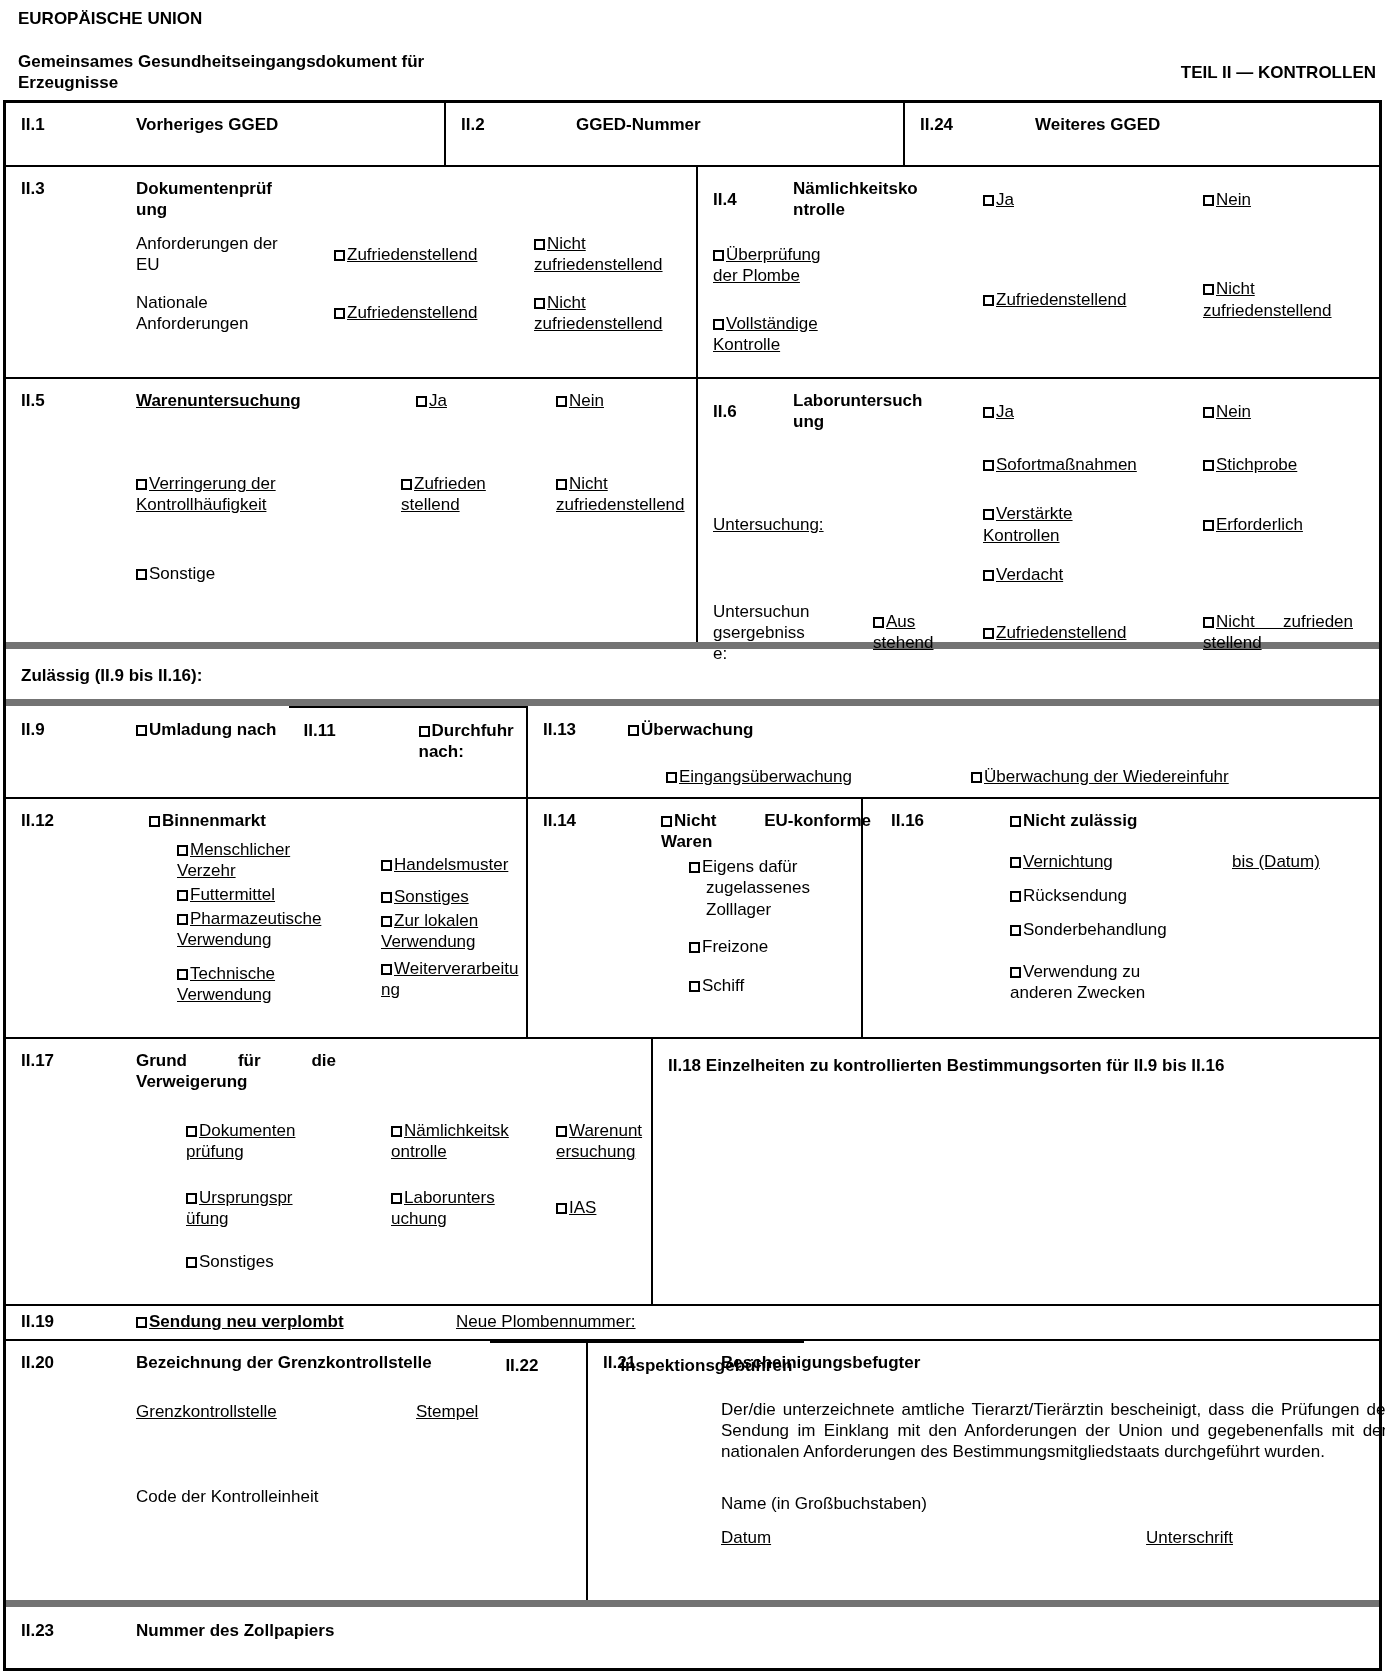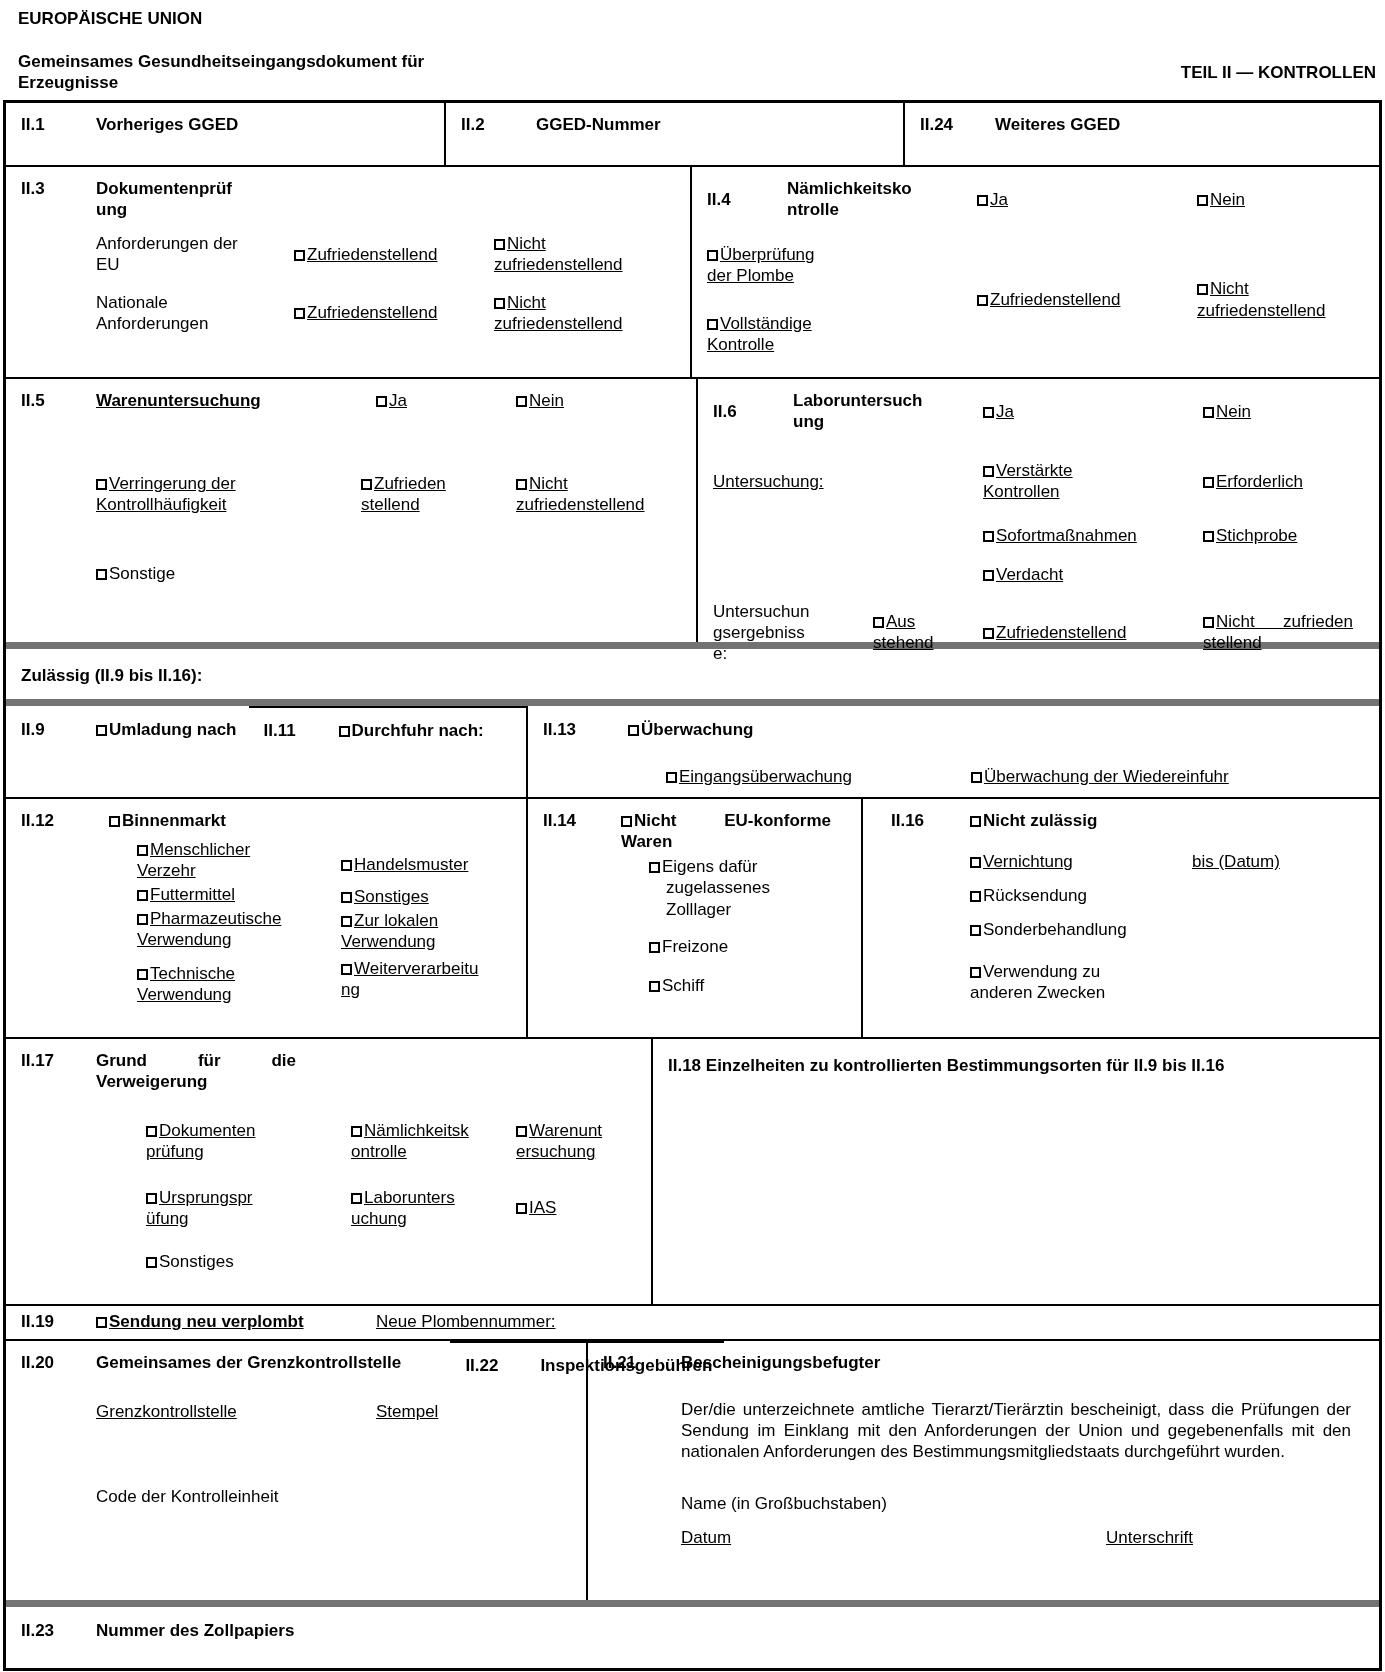--- a/index.html
+++ b/index.html
@@ -9,21 +9,21 @@
   .hdr{padding-left:15px;padding-right:6px;}
   .hdr-union{font-weight:bold;}
   .hdr-row{display:flex;justify-content:space-between;align-items:center;margin-top:22px;}
   .hdr-doc{font-weight:bold;width:470px;}
   .hdr-part{font-weight:bold;}
   .form{border:3px solid #000;margin-top:7px;}
   .row{display:flex;}
   .bt{border-top:2px solid #000;}
   .bt3{border-top:7px solid #737373;}
   .bl{border-left:2px solid #000;}
-  .cell{padding:11px 12px 6px 15px;}
+  .cell{padding:11px 12px 6px 15px;gap:40px;}
   .sec{display:flex;align-items:flex-start;}
   .num{font-weight:bold;width:75px;flex:none;}
   .grow{flex:1;min-width:0;}
   .frow{display:flex;align-items:center;}
   .ac{align-items:center;}
   .col{flex:none;text-decoration:underline;}
   .title{font-weight:bold;}
   .wba{word-break:break-all;}
   .just{text-align:justify;}
   .cb{display:block;}
@@ -145,36 +145,36 @@
         <div class="frow">
           <div class="num" style="width:80px">II.6</div>
           <div class="col title wba" style="width:190px"><span style="display:inline-block;width:135px">Laboruntersuchung</span></div>
           <div class="col" style="width:220px">
             <span class="cb"><span class="box"></span><span>Ja</span></span>
           </div>
           <div class="col">
             <span class="cb"><span class="box"></span><span>Nein</span></span>
           </div>
         </div>
+        <div class="frow" style="margin-top:22px">
+          <div class="col" style="width:270px"></div>
+          <div class="col" style="width:220px">
+            <span class="cb"><span class="box"></span><span>Sofortmaßnahmen</span></span>
+          </div>
+          <div class="col">
+            <span class="cb"><span class="box"></span><span>Stichprobe</span></span>
+          </div>
+        </div>
         <div class="frow ac" style="margin-top:28px">
           <div class="col" style="width:270px">Untersuchung:</div>
           <div class="col" style="width:220px">
             <span class="cb" style="width:125px"><span class="box"></span><span>Verstärkte Kontrollen</span></span>
           </div>
           <div class="col">
             <span class="cb"><span class="box"></span><span>Erforderlich</span></span>
-          </div>
-        </div>
-        <div class="frow" style="margin-top:22px">
-          <div class="col" style="width:270px"></div>
-          <div class="col" style="width:220px">
-            <span class="cb"><span class="box"></span><span>Sofortmaßnahmen</span></span>
-          </div>
-          <div class="col">
-            <span class="cb"><span class="box"></span><span>Stichprobe</span></span>
           </div>
         </div>
         <div class="frow" style="margin-top:18px">
           <div class="col" style="width:270px"></div>
           <div class="col">
             <span class="cb"><span class="box"></span><span>Verdacht</span></span>
           </div>
         </div>
         <div class="frow ac" style="margin-top:16px">
           <div class="col wba" style="width:160px"><span style="display:inline-block;width:104px">Untersuchungsergebnisse:</span></div>
@@ -320,21 +320,21 @@
         <div class="col">Neue Plombennummer:</div>
         <div class="grow"></div>
       </div>
     </div>
 
     <div class="row bt" style="height:261px">
       <div class="colwrap" style="width:580px">
         <div class="cell sec" style="height:206px">
           <div class="num">II.20</div>
           <div class="grow">
-            <div class="title">Gemeinsames der Grenzkontrollstelle</div>
+            <div class="title">Bezeichnung der Grenzkontrollstelle</div>
             <div class="frow" style="margin-top:28px">
               <div class="col" style="width:280px">Grenzkontrollstelle</div>
               <div class="col">Stempel</div>
             </div>
             <div style="margin-top:64px">Code der Kontrolleinheit</div>
           </div>
         </div>
         <div class="cell sec bt" style="flex:1;padding-top:12px">
           <div class="num">II.22</div>
           <div class="title">Inspektionsgebühren</div>

